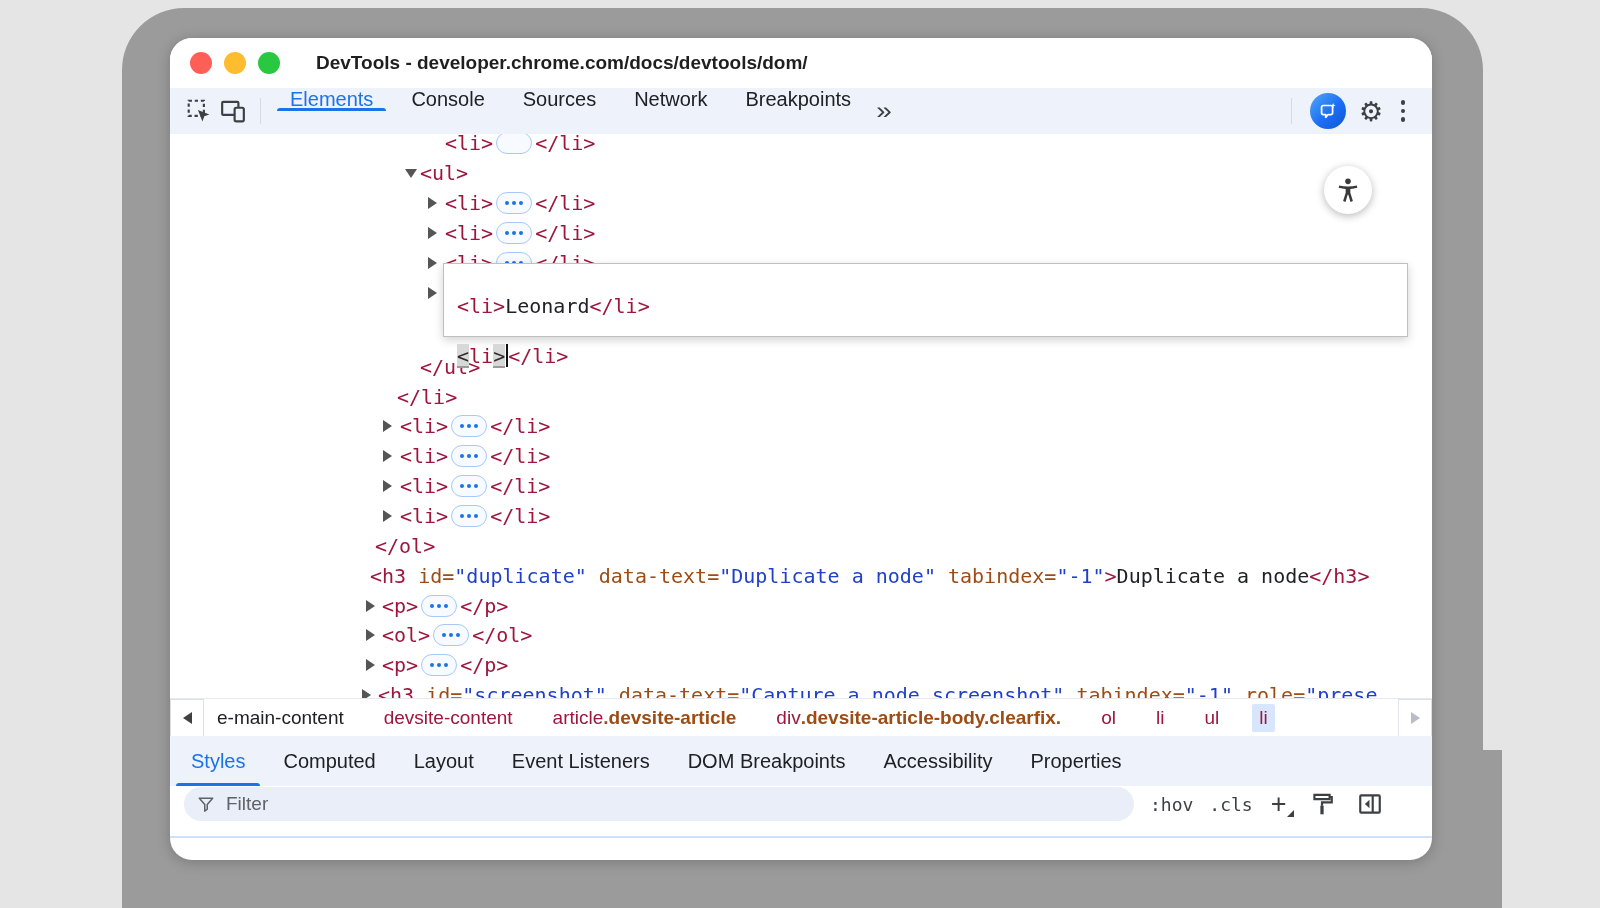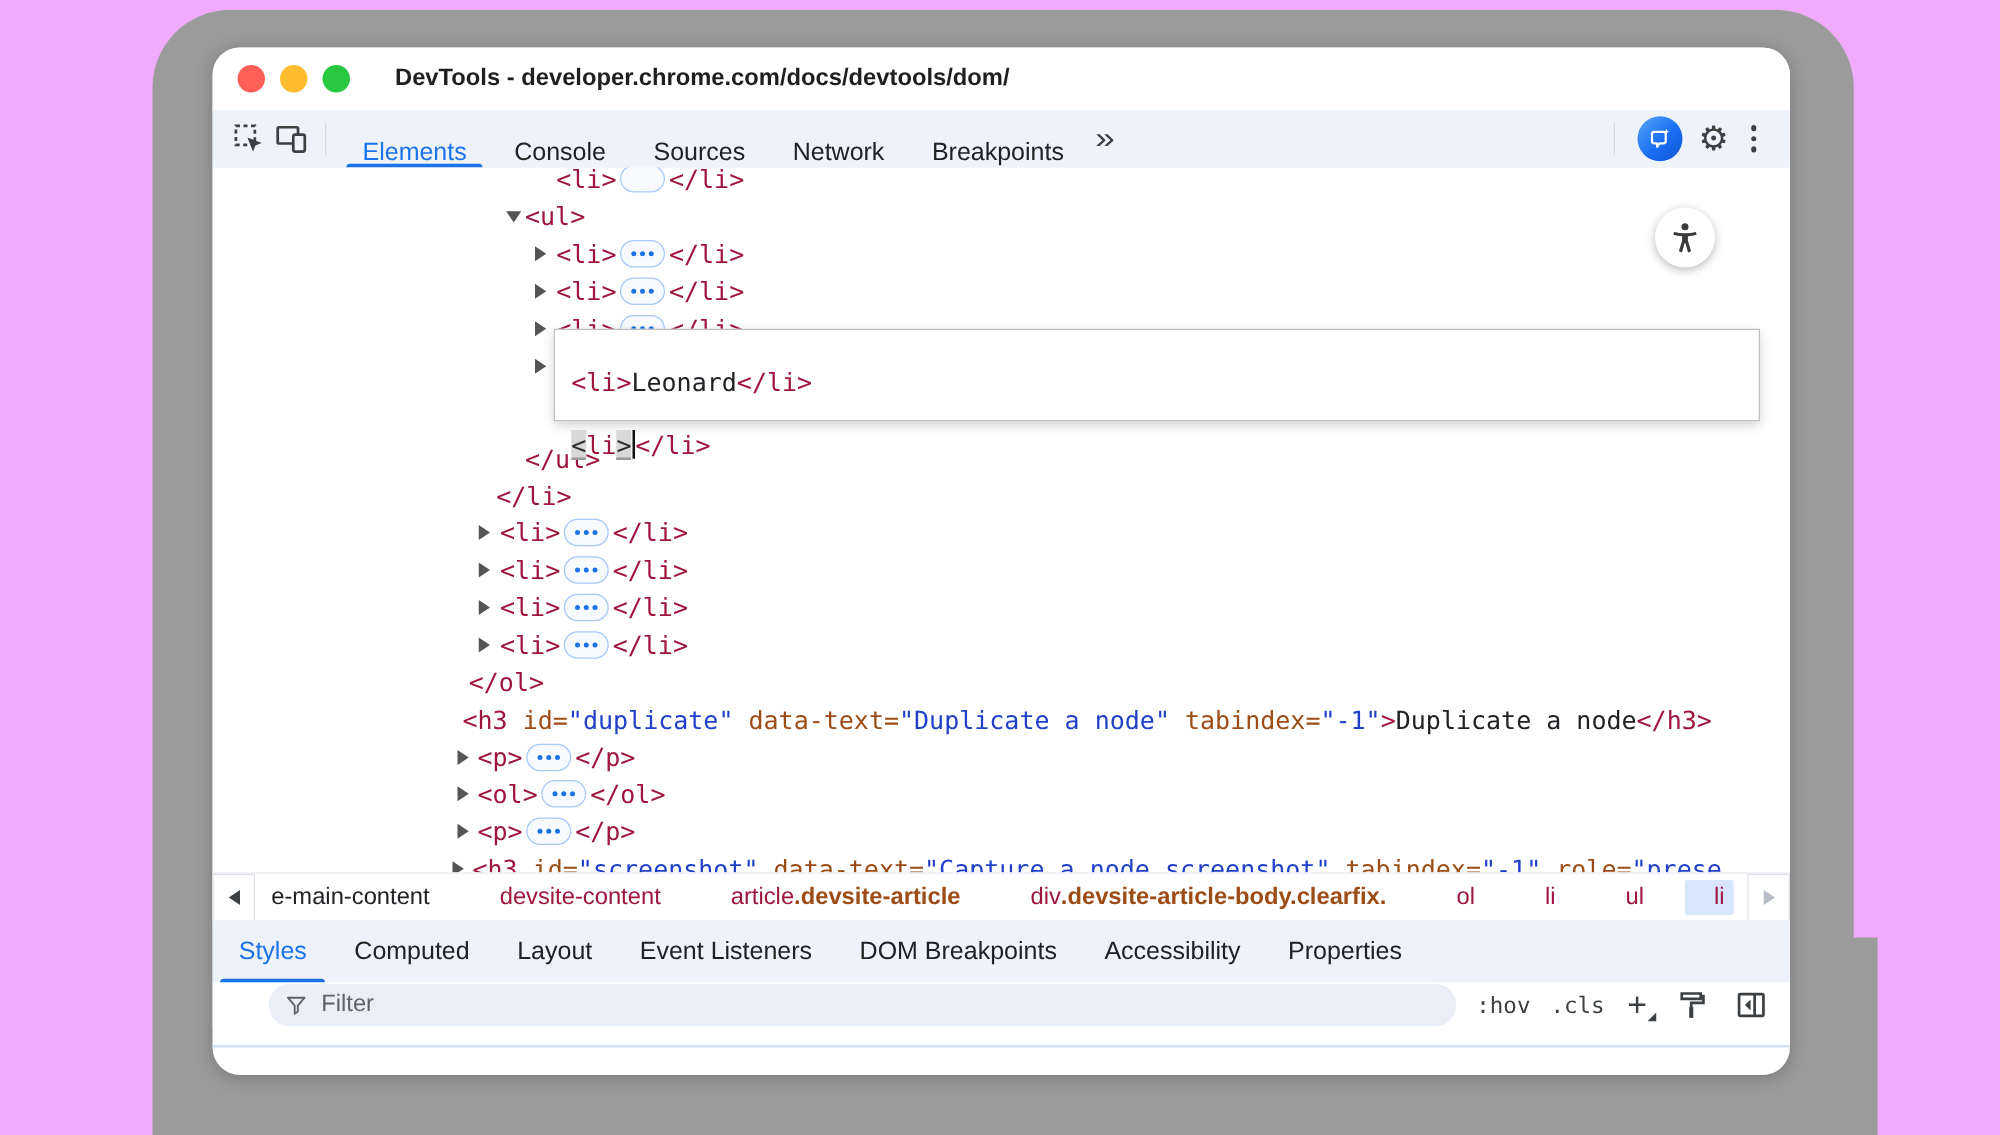--- a/index.html
+++ b/index.html
@@ -1,16 +1,16 @@
 <!DOCTYPE html>
 <html><head>
 <meta charset="utf-8">
 <style>
   html,body{margin:0;padding:0;background:#fff;}
-  .stage{position:relative;width:1600px;height:908px;overflow:hidden;background:#f0abfc;
+  .stage{position:relative;width:1600px;height:908px;overflow:hidden;background:#e5e5e5;
          font-family:"Liberation Sans",sans-serif;color:#202124;}
   
   .laptop{position:absolute;left:122px;top:8px;width:1361px;height:900px;
           background:#9b9b9b;border-radius:62px 62px 0 0;}
   .laptop-step{position:absolute;left:1440px;top:750px;width:62px;height:158px;background:#9b9b9b;}
   
   .window{position:absolute;left:170px;top:38px;width:1262px;height:822px;background:#fff;
           border-radius:22px;overflow:hidden;box-shadow:0 2px 14px rgba(0,0,0,.22);}
   
   .titlebar{position:absolute;left:0;top:0;right:0;height:50px;background:#fff;
@@ -19,21 +19,21 @@
   .light.red{background:#ff5f57;margin-left:20px;}
   .light.yellow{background:#febc2e;}
   .light.green{background:#28c840;}
   .title{margin-left:36px;font-size:19px;font-weight:700;color:#1f1f1f;}
   
   .toolbar{position:absolute;left:0;top:50px;right:0;height:46px;background:#eef2fb;
            border-bottom:1px solid #dde2ec;display:flex;align-items:center;}
   .tb-icon{width:34px;height:34px;display:flex;align-items:center;justify-content:center;flex:0 0 auto;}
   .tb-icon:first-child{margin-left:12px;}
   .tb-divider{width:1px;height:26px;background:#d5dae4;margin:0 10px;flex:0 0 auto;}
-  .tabs{display:flex;height:100%;align-items:flex-end;}
+  .tabs{display:flex;height:100%;align-items:flex-start;}
   .tab{position:relative;display:flex;align-items:center;padding:0 19px;font-size:20px;color:#202124;cursor:default;}
   .tab.active{color:#1a73e8;font-weight:500;}
   .tab.active:after{content:"";position:absolute;left:6px;right:6px;bottom:0;height:3px;background:#1a73e8;border-radius:3px 3px 0 0;}
   .more-tabs{font-size:28px;color:#3c4043;margin-left:6px;line-height:1;transform:scaleY(.85);}
   .tb-spacer{flex:1;}
   .ai-btn{width:36px;height:36px;border-radius:50%;flex:0 0 auto;margin:0 8px;
           background:linear-gradient(135deg,#55a7f7 0%,#1b6ef3 55%,#0f57d2 100%);
           display:flex;align-items:center;justify-content:center;}
   .gear{font-family:"DejaVu Sans",sans-serif;font-size:27px;color:#3c4043;line-height:1;}
   .kebab{width:30px;height:34px;display:flex;flex-direction:column;align-items:center;justify-content:center;gap:4px;margin-right:14px;}
@@ -63,31 +63,31 @@
   
   .crumbs{position:absolute;left:0;top:660px;right:0;height:38px;background:#fff;border-top:1px solid #e6e9ef;
           display:flex;align-items:stretch;font-size:19px;}
   .crumb-nav{flex:0 0 34px;background:#fff;border:1px solid #dcdfe6;display:flex;align-items:center;justify-content:center;padding:0;}
   .crumb-nav.right{border-left:1px solid #e3e6ec;}
   .tri-left{width:0;height:0;border-right:9px solid #3c4043;border-top:6px solid transparent;border-bottom:6px solid transparent;}
   .tri-right{width:0;height:0;border-left:9px solid #b7bcc6;border-top:6px solid transparent;border-bottom:6px solid transparent;}
   .crumb-list{flex:1;display:flex;align-items:center;gap:26px;padding-left:6px;overflow:hidden;white-space:nowrap;}
   .crumb{flex:0 0 auto;padding:3px 7px;border-radius:2px;}
   .crumb .c-plain{color:#202124;}
-  .crumb .c-tag{color:#9e153e;margin-left:16px;}
+  .crumb .c-tag{color:#9e153e;}
   .crumb .c-class{color:#9c4c14;font-weight:bold;}
   .crumb.selected{background:#d7e6fd;}
   
   .strip{position:absolute;left:0;top:698px;right:0;height:50px;background:#eef2fb;display:flex;align-items:stretch;}
   .s-tab{position:relative;display:flex;align-items:center;padding:0 19px;font-size:20px;color:#202124;}
   .s-tab:first-child{margin-left:2px;}
   .s-tab.active{color:#1a73e8;}
   .s-tab.active:after{content:"";position:absolute;left:4px;right:4px;bottom:0;height:3px;background:#1a73e8;border-radius:3px 3px 0 0;}
   
-  .filterbar{position:absolute;left:0;top:748px;right:0;height:36px;background:#fff;display:flex;align-items:center;padding-left:31px;}
+  .filterbar{position:absolute;left:0;top:748px;right:0;height:36px;background:#fff;display:flex;align-items:center;}
   .filter-pill{margin-left:14px;width:950px;height:34px;background:#e9eef8;border-radius:17px;
                display:flex;align-items:center;padding:0 12px;box-sizing:border-box;gap:8px;}
   .filter-pill input{border:none;outline:none;background:transparent;font-size:19px;color:#202124;flex:1;
                      font-family:"Liberation Sans",sans-serif;}
   .filter-pill input::placeholder{color:#5f6368;}
   .mini-btn{border:none;background:none;font-family:"DejaVu Sans Mono",monospace;font-size:18px;color:#3c4043;
             padding:0;margin-left:16px;}
   .plus{position:relative;font-size:27px;color:#3c4043;margin-left:18px;line-height:1;font-weight:400;}
   .plus:after{content:"";position:absolute;right:-7px;bottom:1px;width:0;height:0;
               border-left:7px solid transparent;border-bottom:7px solid #3c4043;}

